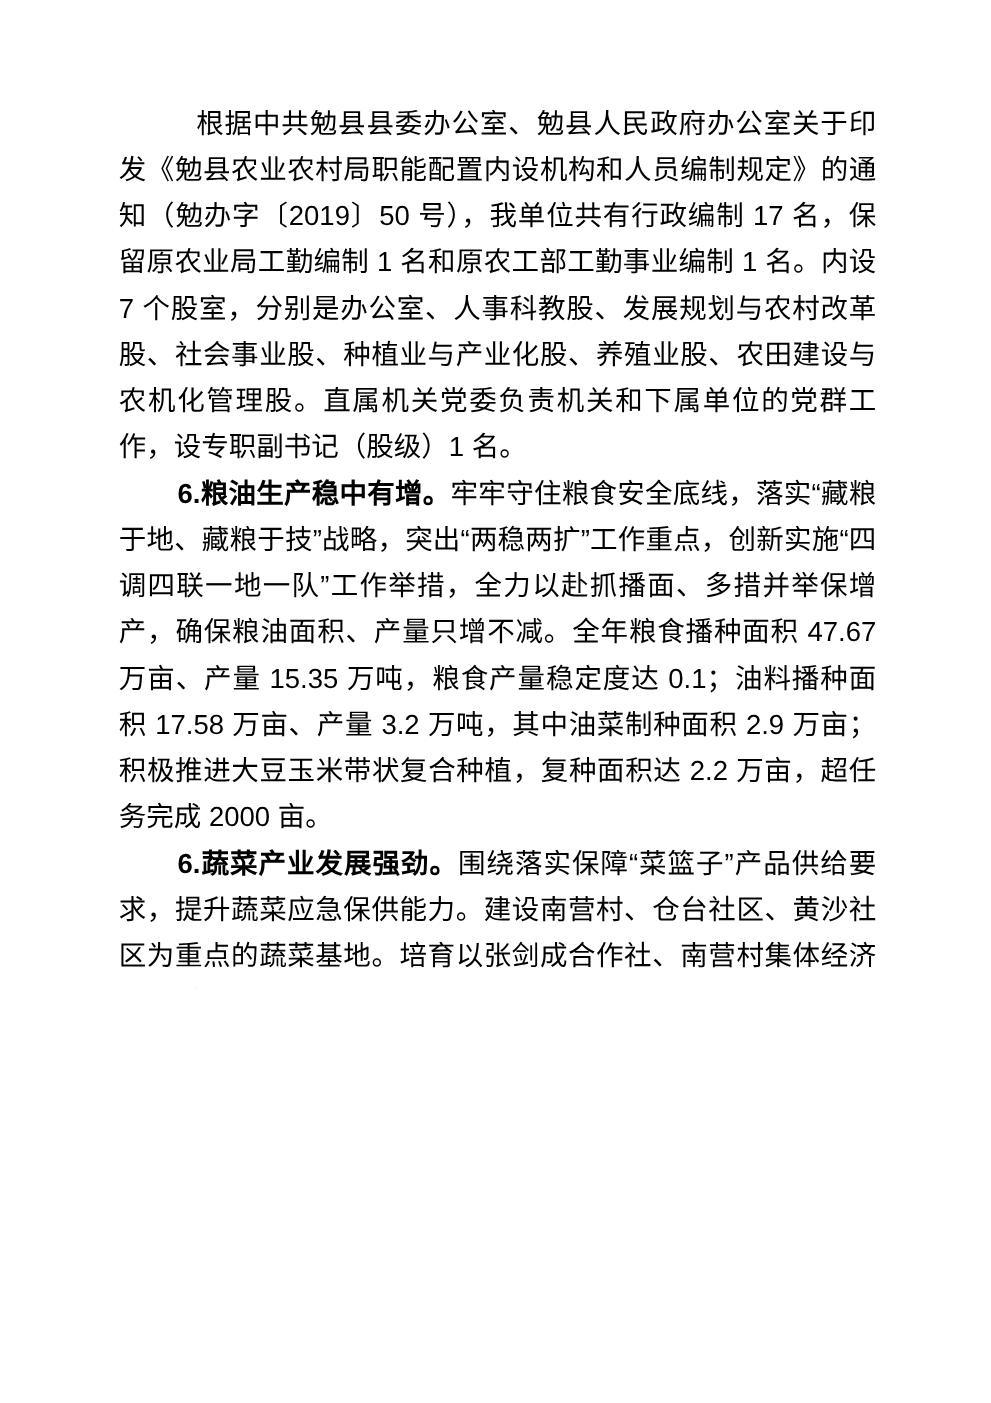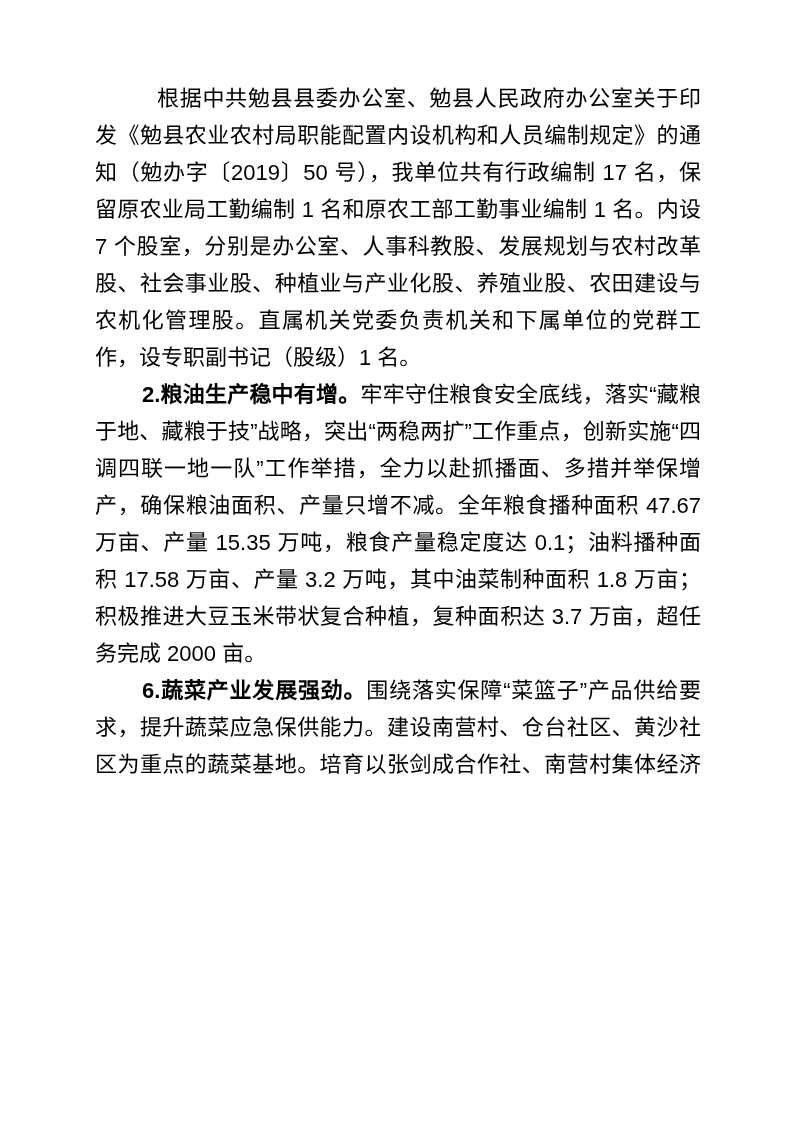--- a/index.html
+++ b/index.html
@@ -53,21 +53,21 @@
 
 <div class="page">
   <div class="doc">
 
     <p class="p-body">根据中共勉县县委办公室、勉县人民政府办公室关于印发《勉县农业农村局职能配置内设机构和人员编制规定》的通知（勉办字〔2019〕50 号），我单位共有行政编制 17 名，保留原农业局工勤编制 1 名和原农工部工勤事业编制 1 名。内设 7 个股室，分别是办公室、人事科教股、发展规划与农村改革股、社会事业股、种植业与产业化股、养殖业股、农田建设与农机化管理股。直属机关党委负责机关和下属单位的党群工作，设专职副书记（股级）1 名。</p>
 
 
 
 
     <p class="p-numbered">
-      <span class="lead-bold">2.粮油生产稳中有增。</span><span>牢牢守住粮食安全底线，落实“藏粮于地、藏粮于技”战略，突出“两稳两扩”工作重点，创新实施“四调四联一地一队”工作举措，全力以赴抓播面、多措并举保增产，确保粮油面积、产量只增不减。全年粮食播种面积 47.67 万亩、产量 15.35 万吨，粮食产量稳定度达 0.1；油料播种面积 17.58 万亩、产量 3.2 万吨，其中油菜制种面积 1.8 万亩；积极推进大豆玉米带状复合种植，复种面积达 3.7 万亩，超任务完成 2000 亩。</span>
+      <span class="lead-bold">6.粮油生产稳中有增。</span><span>牢牢守住粮食安全底线，落实“藏粮于地、藏粮于技”战略，突出“两稳两扩”工作重点，创新实施“四调四联一地一队”工作举措，全力以赴抓播面、多措并举保增产，确保粮油面积、产量只增不减。全年粮食播种面积 47.67 万亩、产量 15.35 万吨，粮食产量稳定度达 0.1；油料播种面积 17.58 万亩、产量 3.2 万吨，其中油菜制种面积 2.9 万亩；积极推进大豆玉米带状复合种植，复种面积达 2.2 万亩，超任务完成 2000 亩。</span>
     </p>
 
     <p class="p-numbered">
       <span class="lead-bold">6.蔬菜产业发展强劲。</span><span>围绕落实保障“菜篮子”产品供给要求，提升蔬菜应急保供能力。建设南营村、仓台社区、黄沙社区为重点的蔬菜基地。培育以张剑成合作社、南营村集体经济合作社、陕西日丽光合生物公司等为代表的蔬菜种植经营主体，进一步扩大蔬菜种植规模。全县建成蔬菜生产基地达 5.34 万亩、保供基地村 2 个，新增商品蔬菜生产基地面积 2000 亩，其中新增设施蔬菜生产基地面积 1000 亩；老旧基地改造面积 2000 亩，</span>
     </p>
 
   </div>
 </div>
 
 </body></html>

